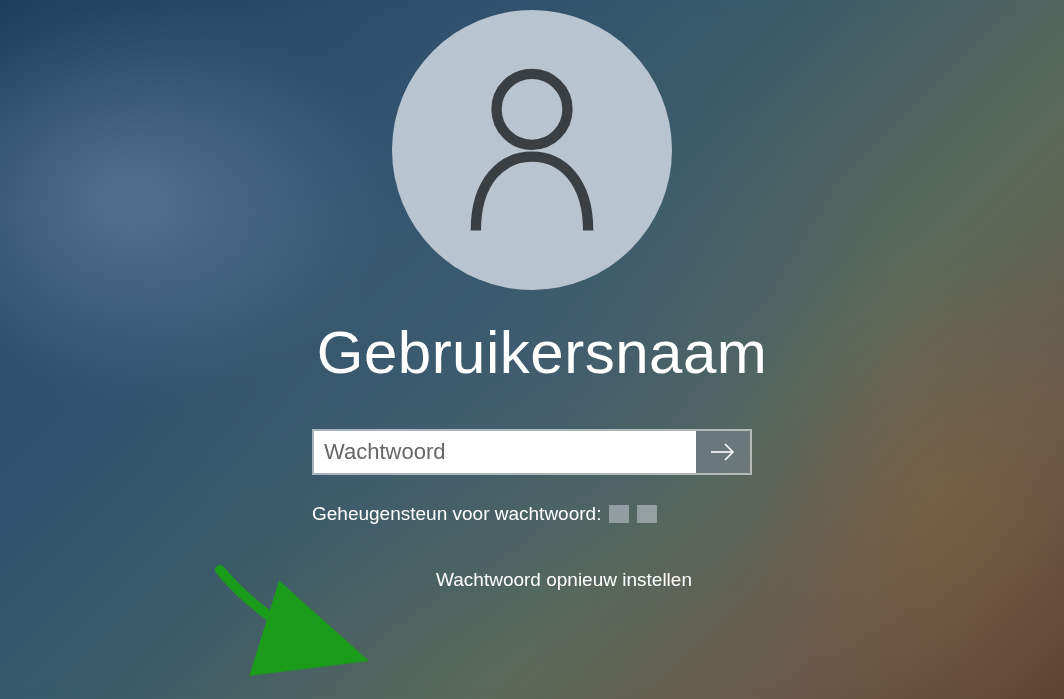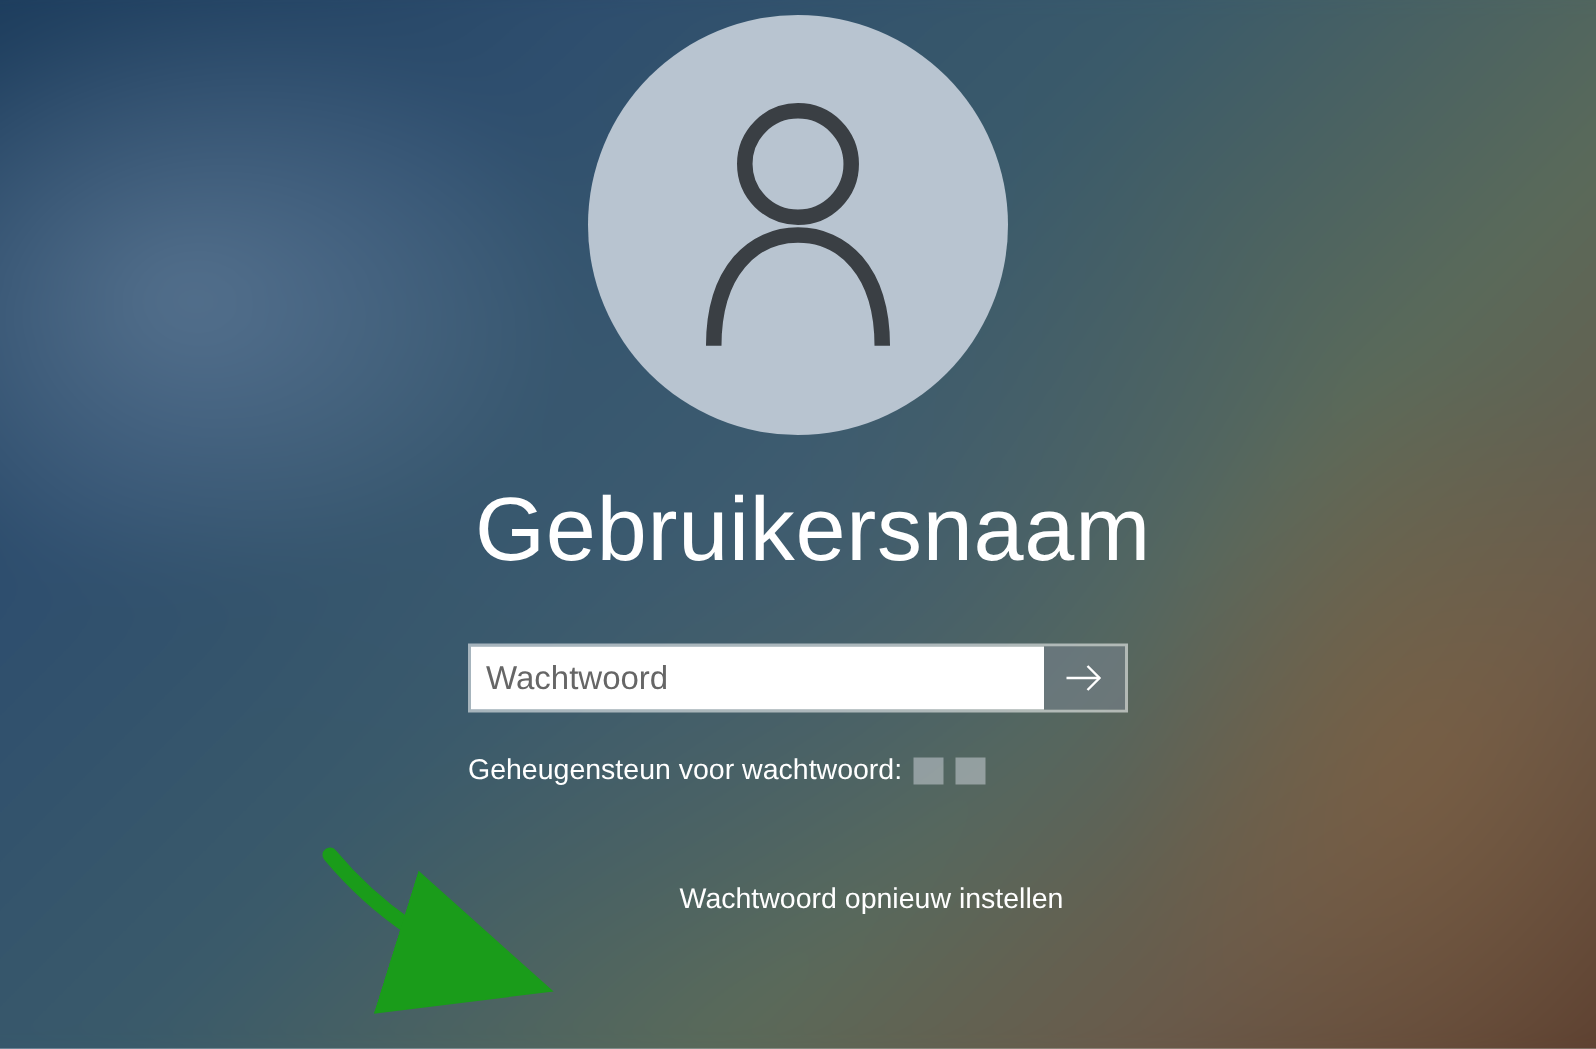--- a/index.html
+++ b/index.html
@@ -89,39 +89,39 @@
     }
     .submit-btn svg {
       width: 28px;
       height: 24px;
     }
     .hint-row {
       width: 440px;
       display: flex;
       align-items: center;
       gap: 8px;
-      margin-bottom: 64px;
+      margin-bottom: 44px;
     }
     .hint-label {
       color: #ffffff;
       font-size: 19px;
       font-weight: 400;
     }
     .hint-box {
       width: 20px;
       height: 18px;
       background: rgba(200,206,214,0.55);
     }
     .reset-link {
       color: #ffffff;
       font-size: 19px;
       font-weight: 400;
       cursor: pointer;
       position: relative;
-      left: 49px;
+      left: 32px;
     }
     .annotation-arrow {
       position: absolute;
       left: 210px;
       top: 560px;
       pointer-events: none;
     }
   </style>
 </head>
 <body>

